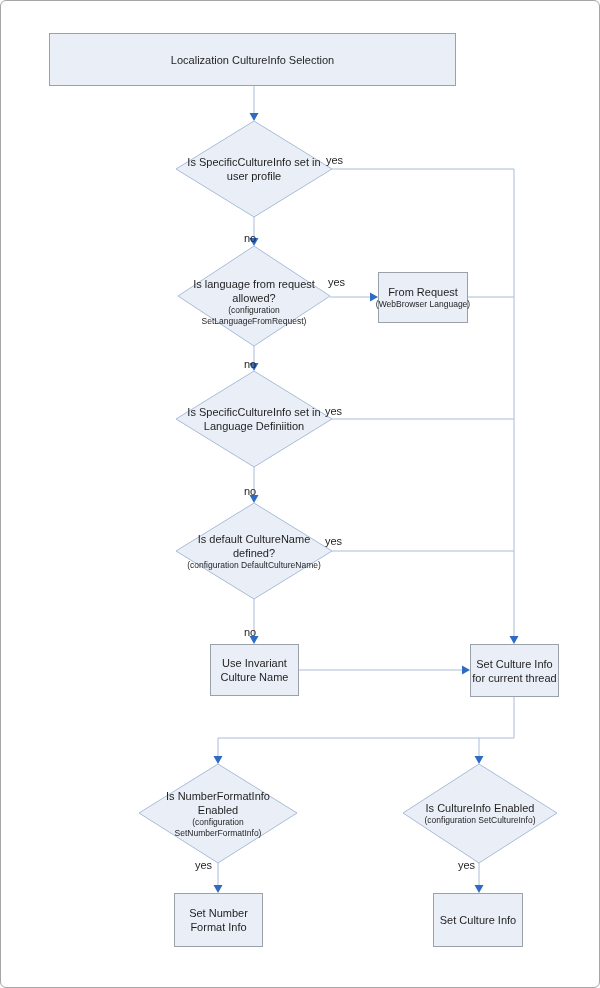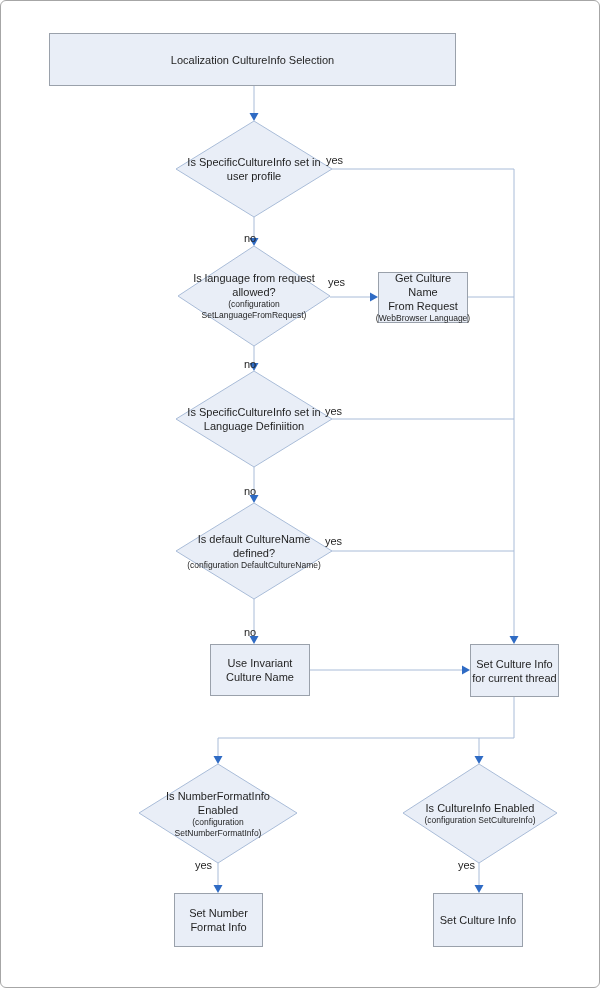--- a/index.html
+++ b/index.html
@@ -66,26 +66,25 @@
     <polygon class="diamond" points="253,502 331,550 253,598 175,550"></polygon>
     <polygon class="diamond" points="217,763 296,812 217,862 138,812"></polygon>
     <polygon class="diamond" points="478,763 556,812 478,862 402,812"></polygon>
   </svg>
 
   <div class="box" style="left:48px;top:32px;width:407px;height:53px;">
     <div>Localization CultureInfo Selection</div>
   </div>
 
   <div class="box" style="left:377px;top:271px;width:90px;height:51px;">
-    <div>Get Culture Name</div>
     <div>From Request</div>
     <div class="sub">(WebBrowser Language)</div>
   </div>
 
-  <div class="box" style="left:209px;top:643px;width:100px;height:52px;">
+  <div class="box" style="left:209px;top:643px;width:89px;height:52px;">
     <div>Use Invariant</div>
     <div>Culture Name</div>
   </div>
 
   <div class="box" style="left:469px;top:643px;width:89px;height:53px;">
     <div>Set Culture Info</div>
     <div>for current thread</div>
   </div>
 
   <div class="box" style="left:173px;top:892px;width:89px;height:54px;">
@@ -95,21 +94,21 @@
 
   <div class="box" style="left:432px;top:892px;width:90px;height:54px;">
     <div>Set Culture Info</div>
   </div>
 
   <div class="dlabel" style="left:175px;top:120px;width:156px;height:96px;">
     <div>Is SpecificCultureInfo set in</div>
     <div>user profile</div>
   </div>
 
-  <div class="dlabel" style="left:177px;top:245px;width:152px;height:100px;">
+  <div class="dlabel" style="left:177px;top:251px;width:152px;height:100px;">
     <div>Is language from request</div>
     <div>allowed?</div>
     <div class="sub">(configuration</div>
     <div class="sub">SetLanguageFromRequest)</div>
   </div>
 
   <div class="dlabel" style="left:175px;top:370px;width:156px;height:96px;">
     <div>Is SpecificCultureInfo set in</div>
     <div>Language Definiition</div>
   </div>

